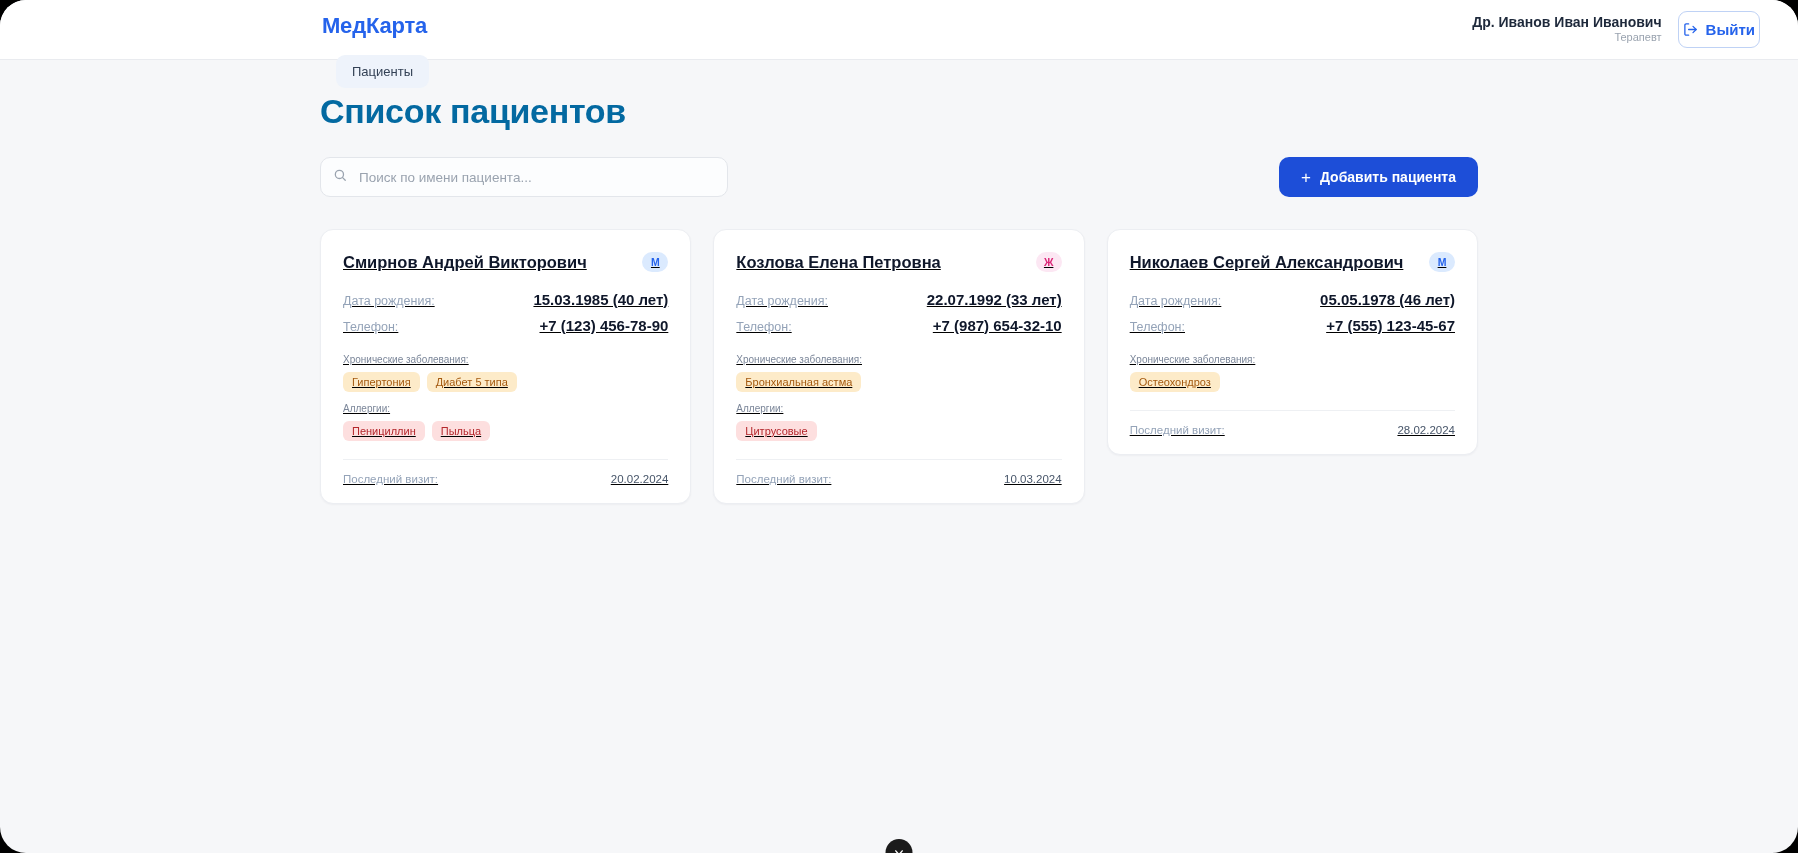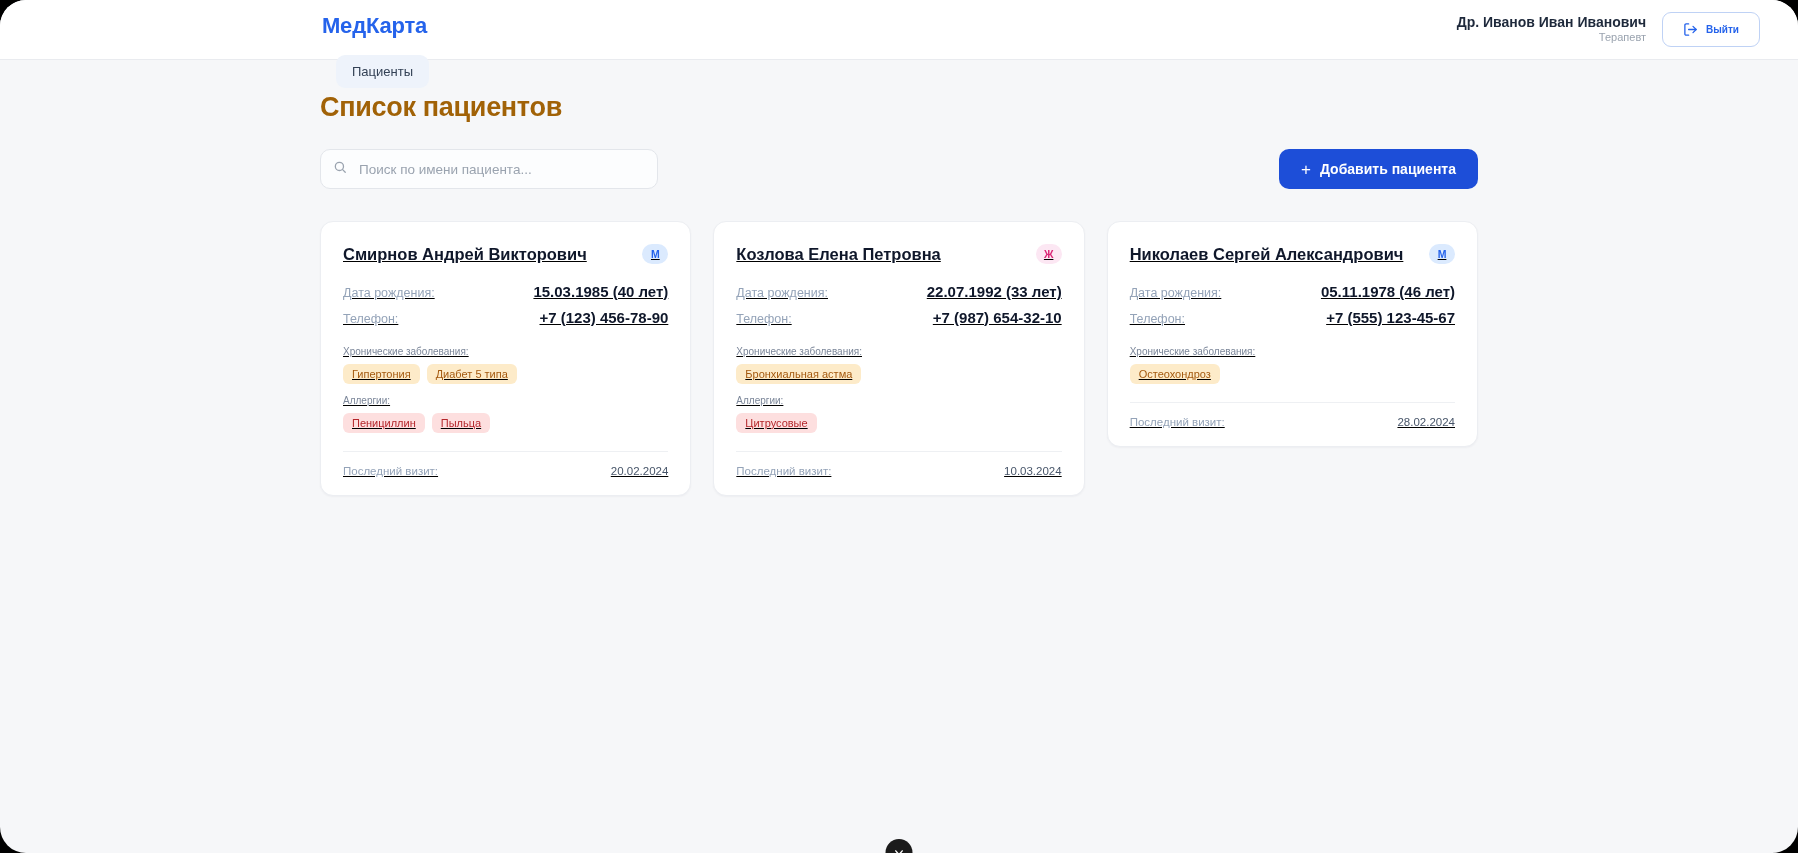--- a/index.html
+++ b/index.html
@@ -87,56 +87,56 @@
   .doctor-block { text-align: right; line-height: 1.25; }
   .doctor-name { font-size: 14px; font-weight: bold; color: #1e293b; white-space: nowrap; }
   .doctor-role { font-size: 11px; color: #9aa3af; }
 
   .logout-btn {
     display: flex;
     align-items: center;
     gap: 8px;
     border: 1px solid #bfd2f5;
     border-radius: 9px;
-    padding: 9px 20px;
+    padding: 9px 4px;
     background: #ffffff;
     color: #2563eb;
-    font-size: 10px;
+    font-size: 15px;
     font-weight: bold;
     cursor: pointer;
     white-space: nowrap;
   }
   .logout-btn svg { display: block; }
 
   
   .main {
     flex: 1 1 auto;
     padding: 32px 320px 0 320px;
     position: relative;
     overflow: hidden;
   }
 
   .page-title {
-    font-size: 27px;
-    font-weight: bold;
-    color: #a16207;
+    font-size: 34px;
+    font-weight: bold;
+    color: #0369a1;
     letter-spacing: -0.3px;
     margin-bottom: 26px;
   }
 
   .toolbar {
     display: flex;
     align-items: center;
     justify-content: space-between;
     margin-bottom: 32px;
   }
 
   .search-wrap {
     position: relative;
-    width: 338px;
+    width: 408px;
   }
   .search-input {
     width: 100%;
     height: 40px;
     border: 1px solid #e3e6eb;
     border-radius: 10px;
     background: #fcfdfe;
     padding: 0 14px 0 38px;
     font-size: 13.5px;
     color: #334155;
@@ -391,21 +391,21 @@
             <span class="footer-value">10.03.2024</span>
           </div>
         </div>
         <div class="card">
           <div class="card-head">
             <div class="patient-name">Николаев Сергей Александрович</div>
             <div class="gender-badge male">М</div>
           </div>
           <div class="info-row">
             <span class="info-label">Дата рождения:</span>
-            <span class="info-value">05.11.1978 (46 лет)</span>
+            <span class="info-value">05.05.1978 (46 лет)</span>
           </div>
           <div class="info-row">
             <span class="info-label">Телефон:</span>
             <span class="info-value">+7 (555) 123-45-67</span>
           </div>
           <div class="section">
             <div class="section-label">Хронические заболевания:</div>
             <div class="tag-row">
               <span class="tag chronic">Остеохондроз</span>
             </div>

